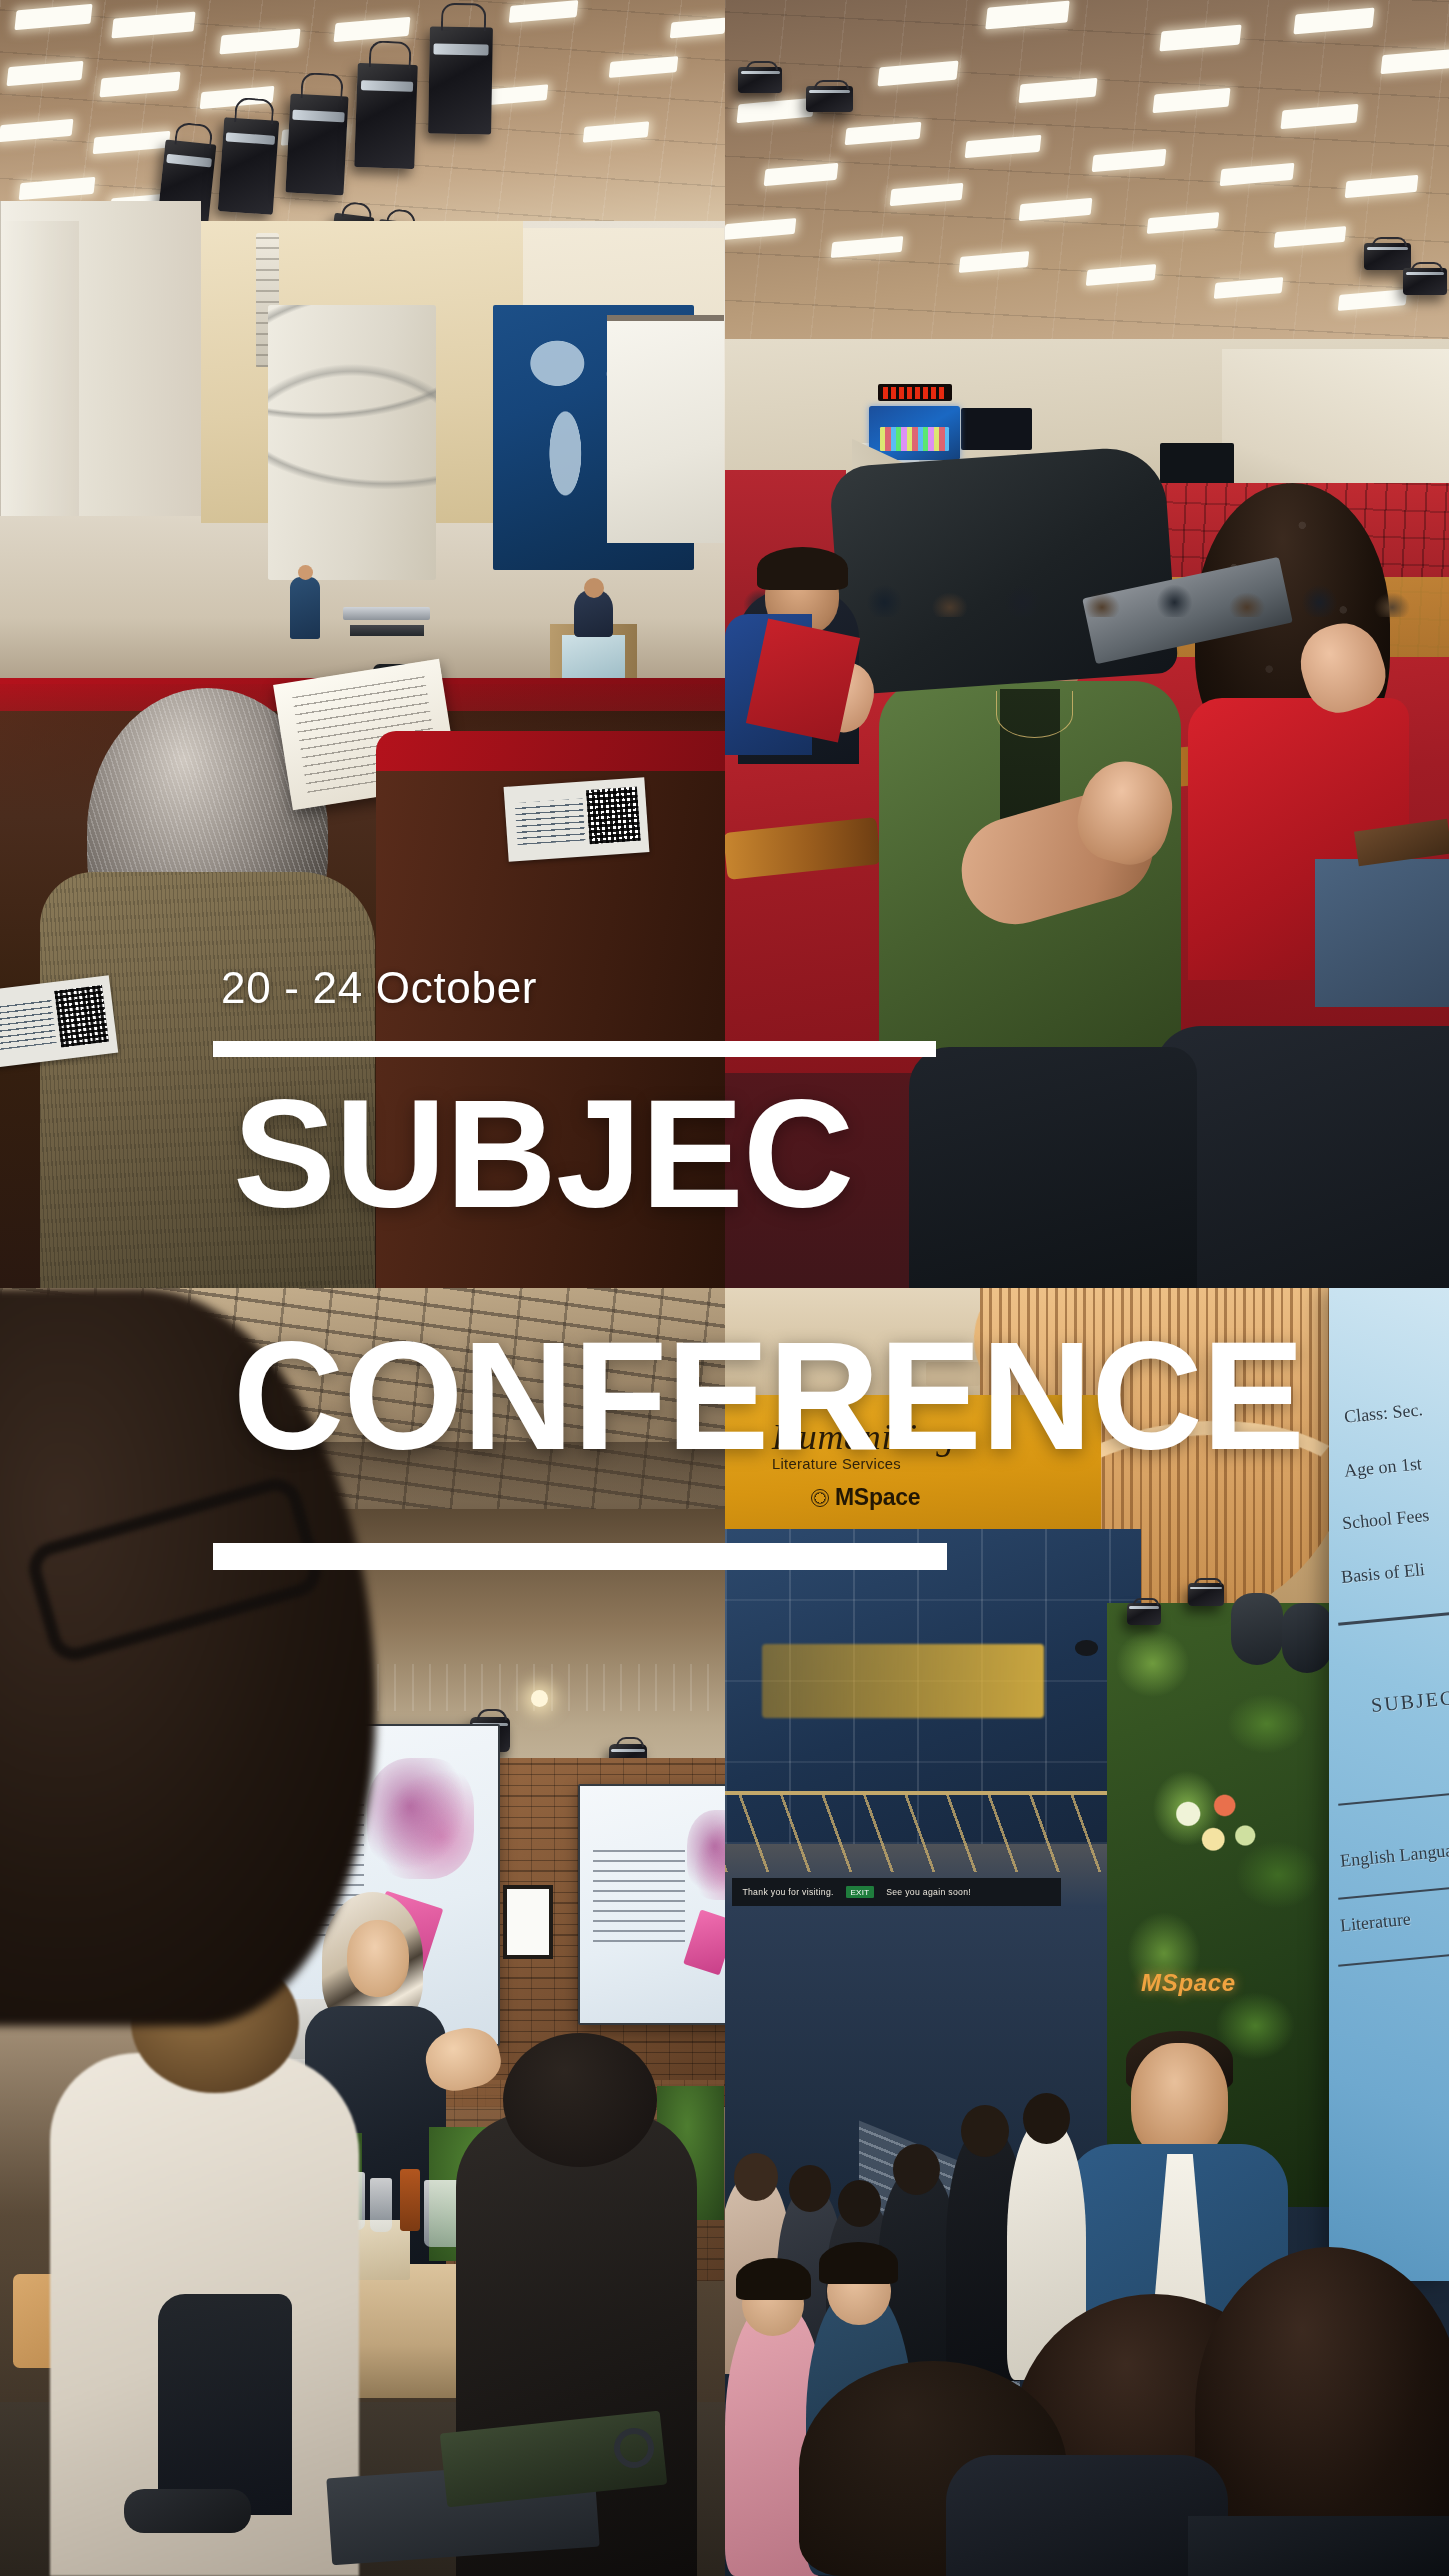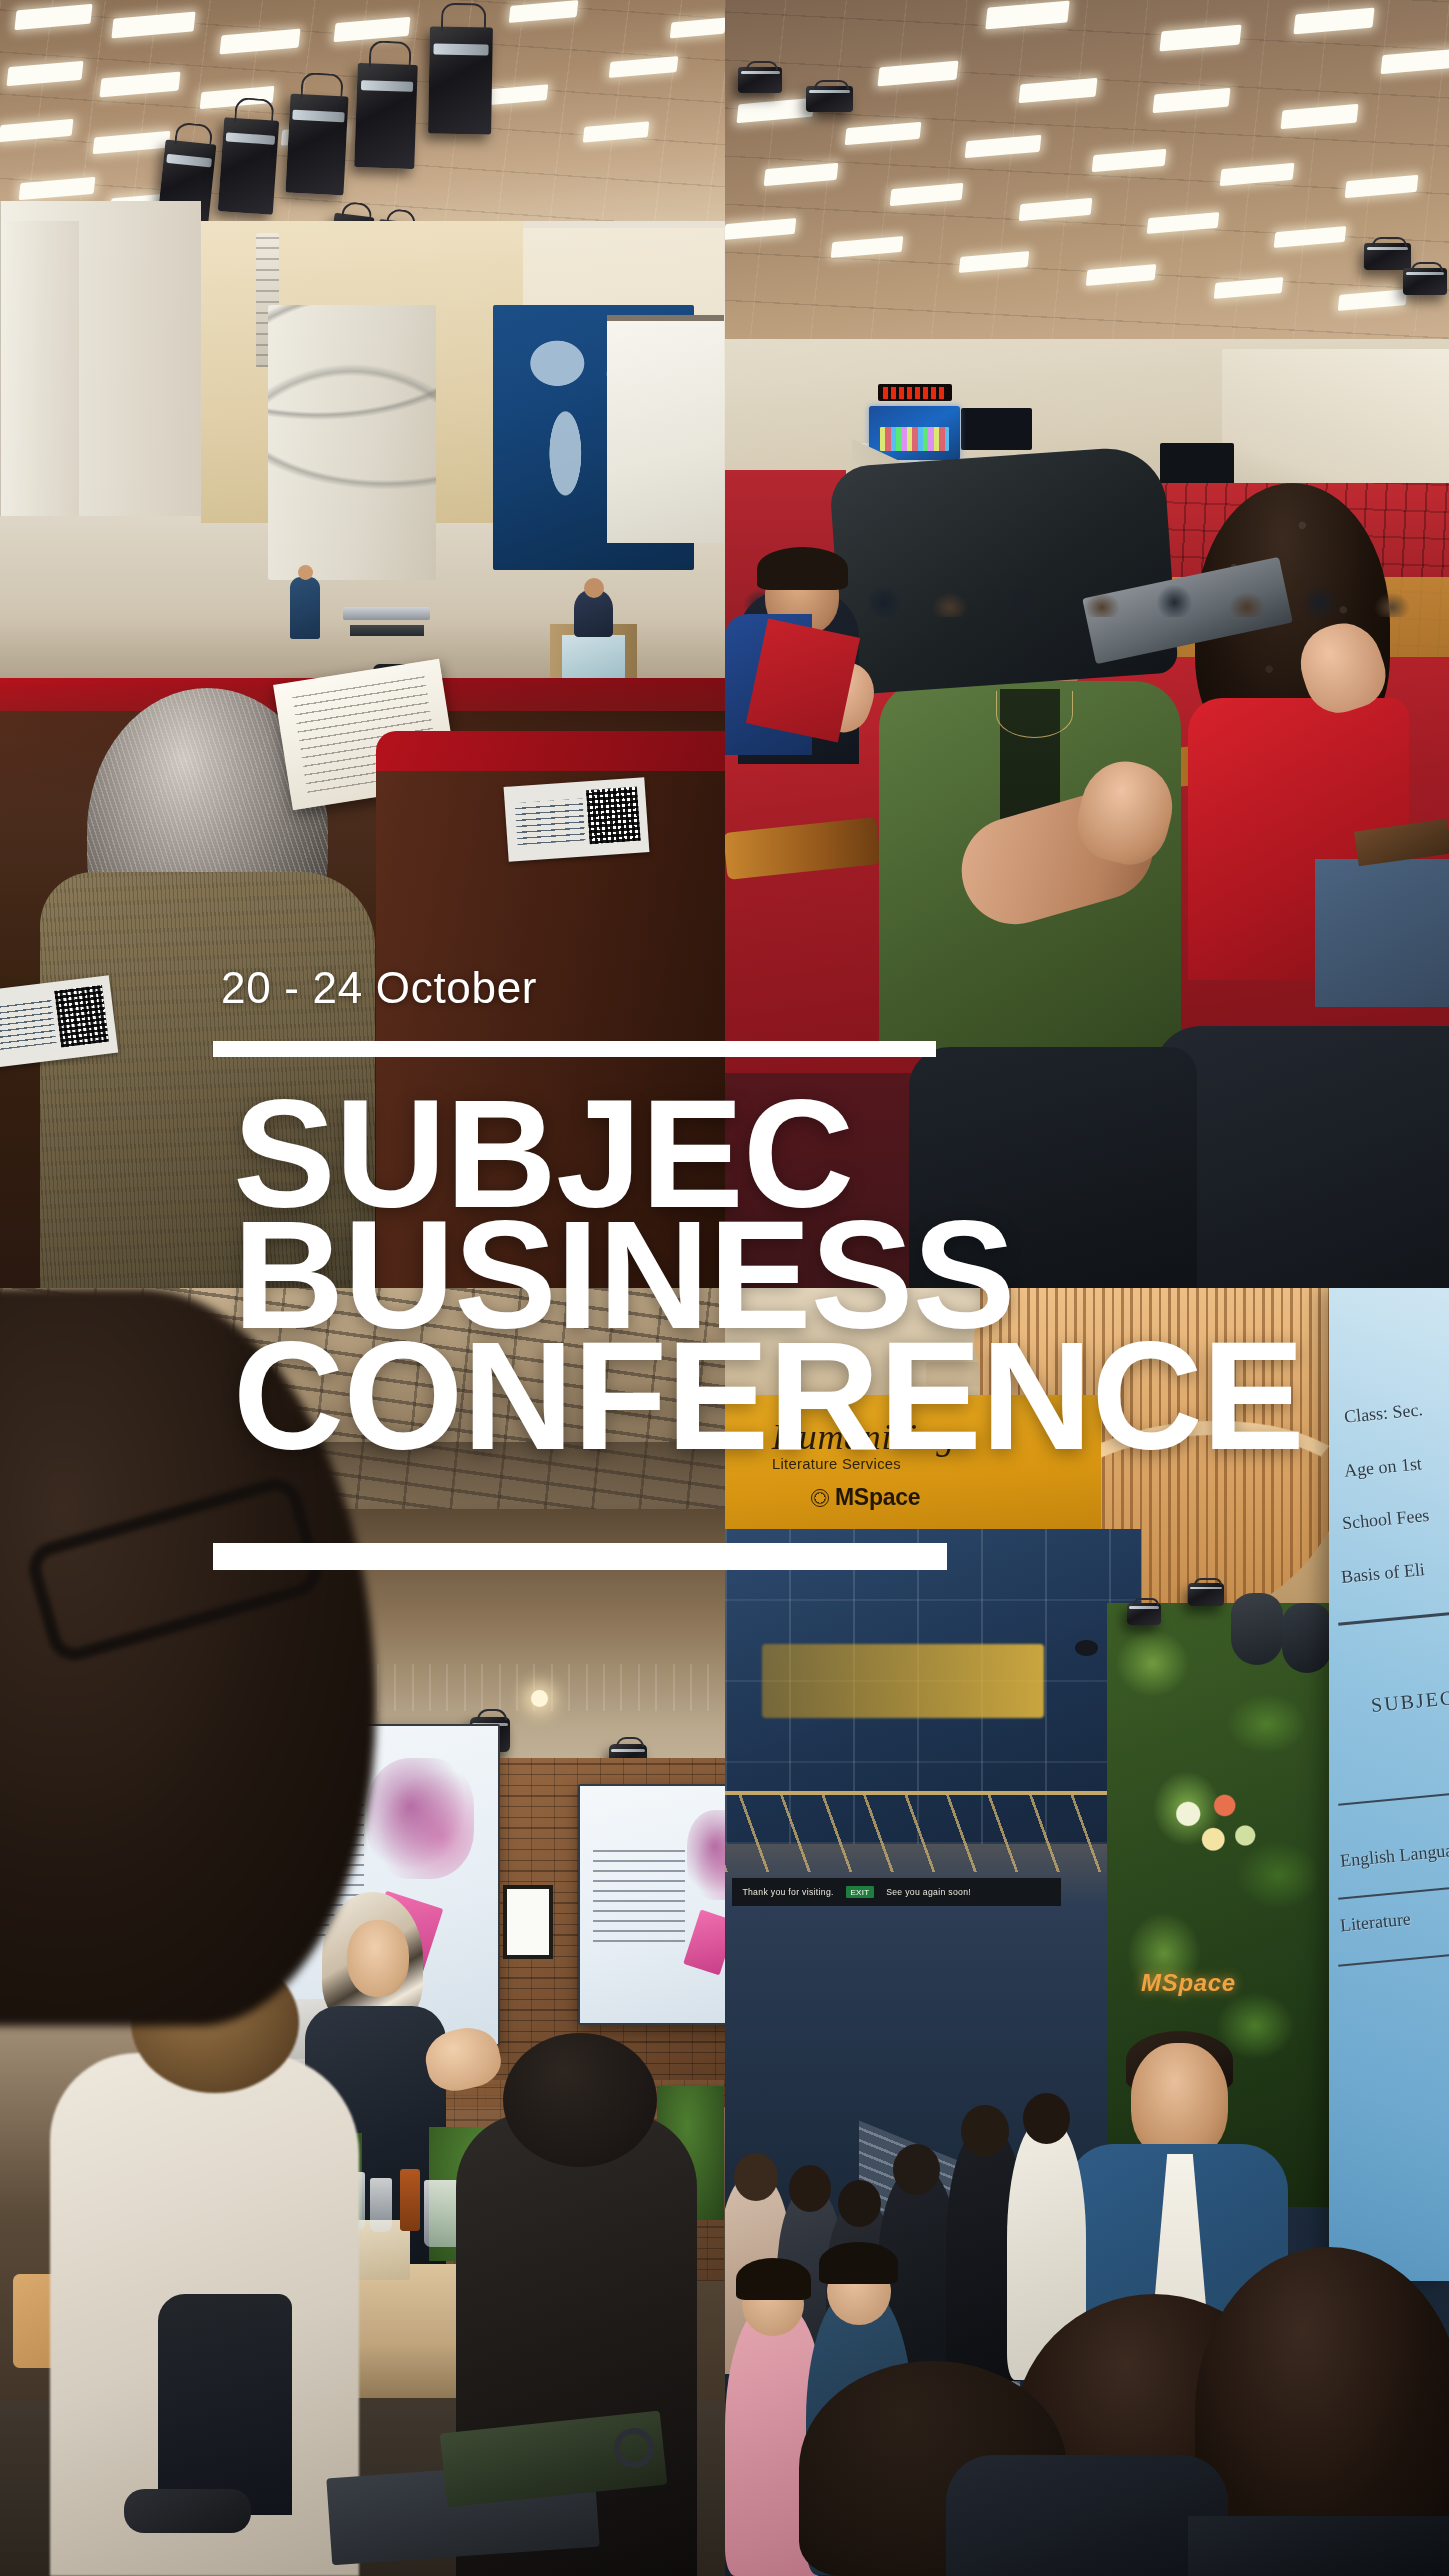--- a/index.html
+++ b/index.html
@@ -618,19 +618,18 @@
       <div class="fg-head l" style="left:74px;top:1073px;width:268px;height:215px;background:radial-gradient(ellipse at 40% 25%,#2b2018,#120c07)"></div>
       <div class="l" style="left:221px;top:1167px;width:282px;height:121px;border-radius:47px 47px 0 0;background:linear-gradient(160deg,#232831,#0e1116)"></div>
       <div class="l" style="left:463px;top:1228px;width:262px;height:60px;background:linear-gradient(160deg,#1d2229,#0b0e12)"></div>
     </div>
   </div>
 
   <div id="overlay">
     <div class="ov" id="date-text">20 - 24 October</div>
     <div class="ov" id="rule-top"></div>
     <div class="ov bigline" id="line-annual">SUBJEC</div>
-    <div class="ov bigline" id="line-business">BUSINESS</div>
     <div class="ov bigline" id="line-conference">CONFERENCE</div>
     <div class="ov" id="rule-bottom"></div>
   </div>
 
 </div>
 
 
 </body></html>

